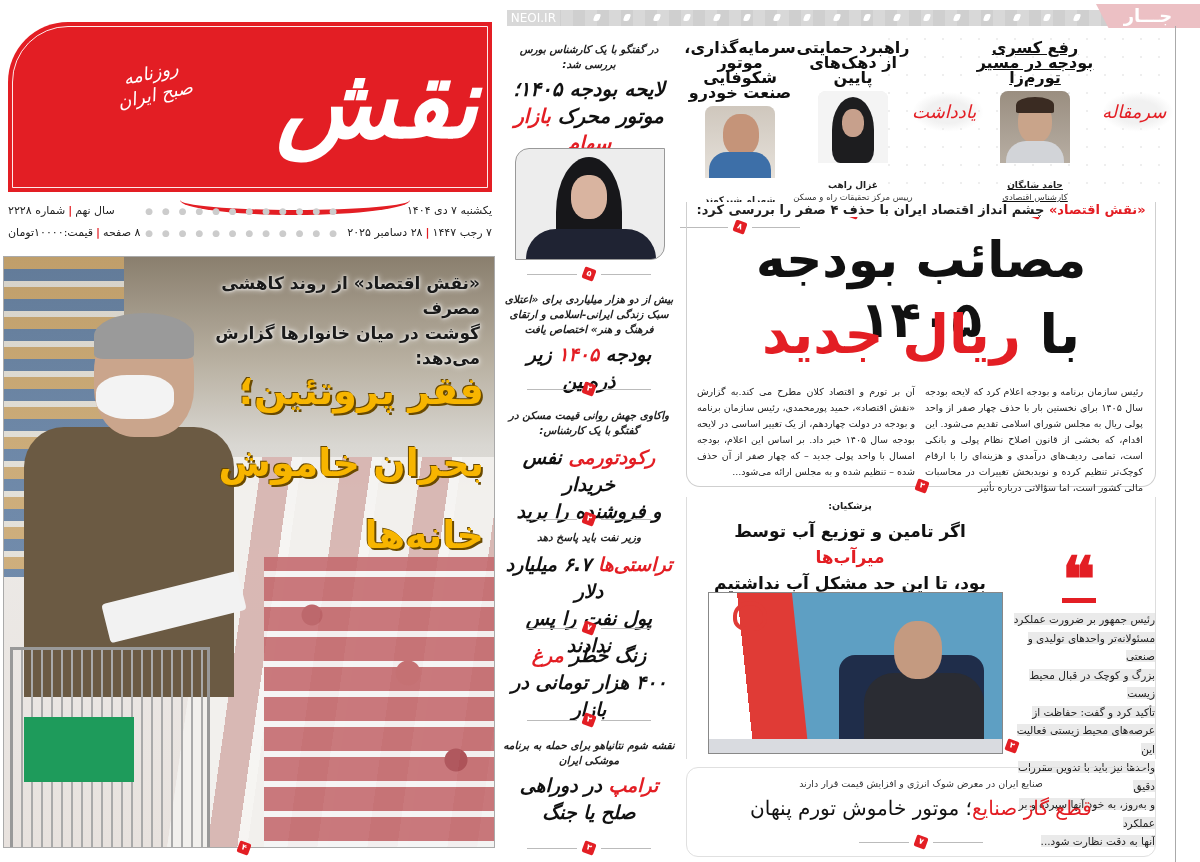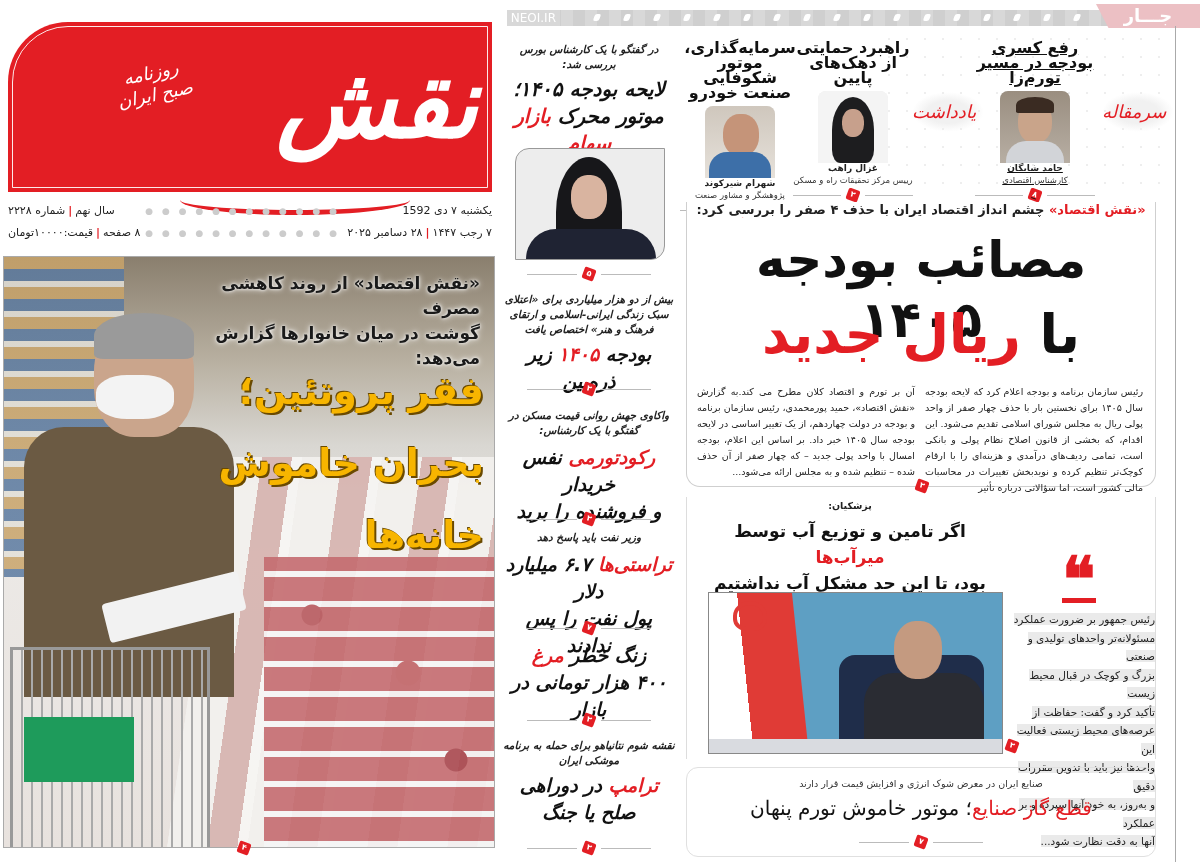--- a/index.html
+++ b/index.html
@@ -58,21 +58,21 @@
   
   #top-strip { left: 513px; top: 10px; width: 687px; height: 16px; background: repeating-linear-gradient(90deg, #d8d8d8 0 12px, #cfcfcf 12px 24px); }
   #top-strip .neoi { position: absolute; right: 640px; top: 0; color: #fff; font-size: 12px; line-height: 16px; background: #d8d8d8; padding: 0 4px; }
   #top-strip .d { position: absolute; top: 4px; width: 6px; height: 7px; background: #fff; border-radius: 2px; transform: skewX(-20deg); }
   #tab-label { left: 1096px; top: 4px; width: 104px; height: 24px; background: #ecc0c4; color: #fff; font-size: 18px; font-weight: bold; text-align: center; line-height: 24px; clip-path: polygon(0 0,100% 0,100% 100%,12% 100%); }
 
   
   .colm { position: absolute; top: 40px; width: 120px; text-align: center; }
   .colm .t { font-size: 16px; font-weight: bold; line-height: 15px; color: #111; }
   .colm .ph { margin: 6px auto 0; width: 70px; height: 72px; border-radius: 8px 8px 0 0; overflow: hidden; position: relative; background: #eee; }
-  .colm .n { font-size: 9px; font-weight: bold; margin-top: 0; color: #222; }
+  .colm .n { font-size: 9px; font-weight: bold; margin-top: 17px; color: #222; }
   .colm .r { font-size: 8.5px; color: #333; margin-top: 2px; }
   .colm .b { margin-top: 4px; }
   .section-stamp { position: absolute; top: 92px; width: 72px; height: 40px; text-align: left; font-family: "DejaVu Serif", serif; font-style: italic; font-weight: normal; font-size: 18px; color: #e31e24; line-height: 40px; background: radial-gradient(ellipse, #f1f1f1 40%, transparent 70%); }
 
   
   #lead-box { left: 686px; top: 202px; width: 470px; height: 285px; border: 1px solid #cfcfcf; border-top: none; border-radius: 0 0 14px 14px; }
   #lead-kicker { position: absolute; left: 0; top: 0; width: 100%; text-align: center; font-size: 13px; font-weight: bold; color: #222; background: #fff; }
   #lead-h1 { position: absolute; left: 0; top: 28px; width: 100%; text-align: center; font-size: 50px; font-weight: 900; line-height: 60px; color: #111; letter-spacing: -1px; }
   #lead-h2 { position: absolute; left: 0; top: 100px; width: 100%; text-align: center; font-size: 54px; font-weight: 900; line-height: 66px; color: #111; }
   .lead-col { position: absolute; top: 182px; width: 218px; font-size: 9.5px; line-height: 16px; text-align: justify; color: #222; }
@@ -109,21 +109,21 @@
 
 <div id="masthead" class="abs">
   <div id="logo-band" class="abs">
     <div class="inner-border"></div>
     <div id="logo-title">نقش اقتصاد</div>
     <div id="logo-sub">روزنامه صبح ایران</div>
   </div>
   <div id="logo-swoosh"></div>
 
   <div class="meta-row" style="right:8px; top:204px;">
-    <span>یکشنبه ۷ دی 1592</span>
+    <span>یکشنبه ۷ دی ۱۴۰۴</span>
   </div>
   <div class="meta-row" style="left:8px; top:204px; direction:rtl;">
     <span>سال نهم</span><span class="sep">|</span><span>شماره ۲۲۲۸</span>
   </div>
   <div class="meta-row" style="right:8px; top:226px;">
     <span>۷ رجب ۱۴۴۷</span><span class="sep">|</span><span>۲۸ دسامبر ۲۰۲۵</span>
   </div>
   <div class="meta-row" style="left:8px; top:226px; direction:rtl;">
     <span>۸ صفحه</span><span class="sep">|</span><span>قیمت:۱۰۰۰۰تومان</span>
   </div>

